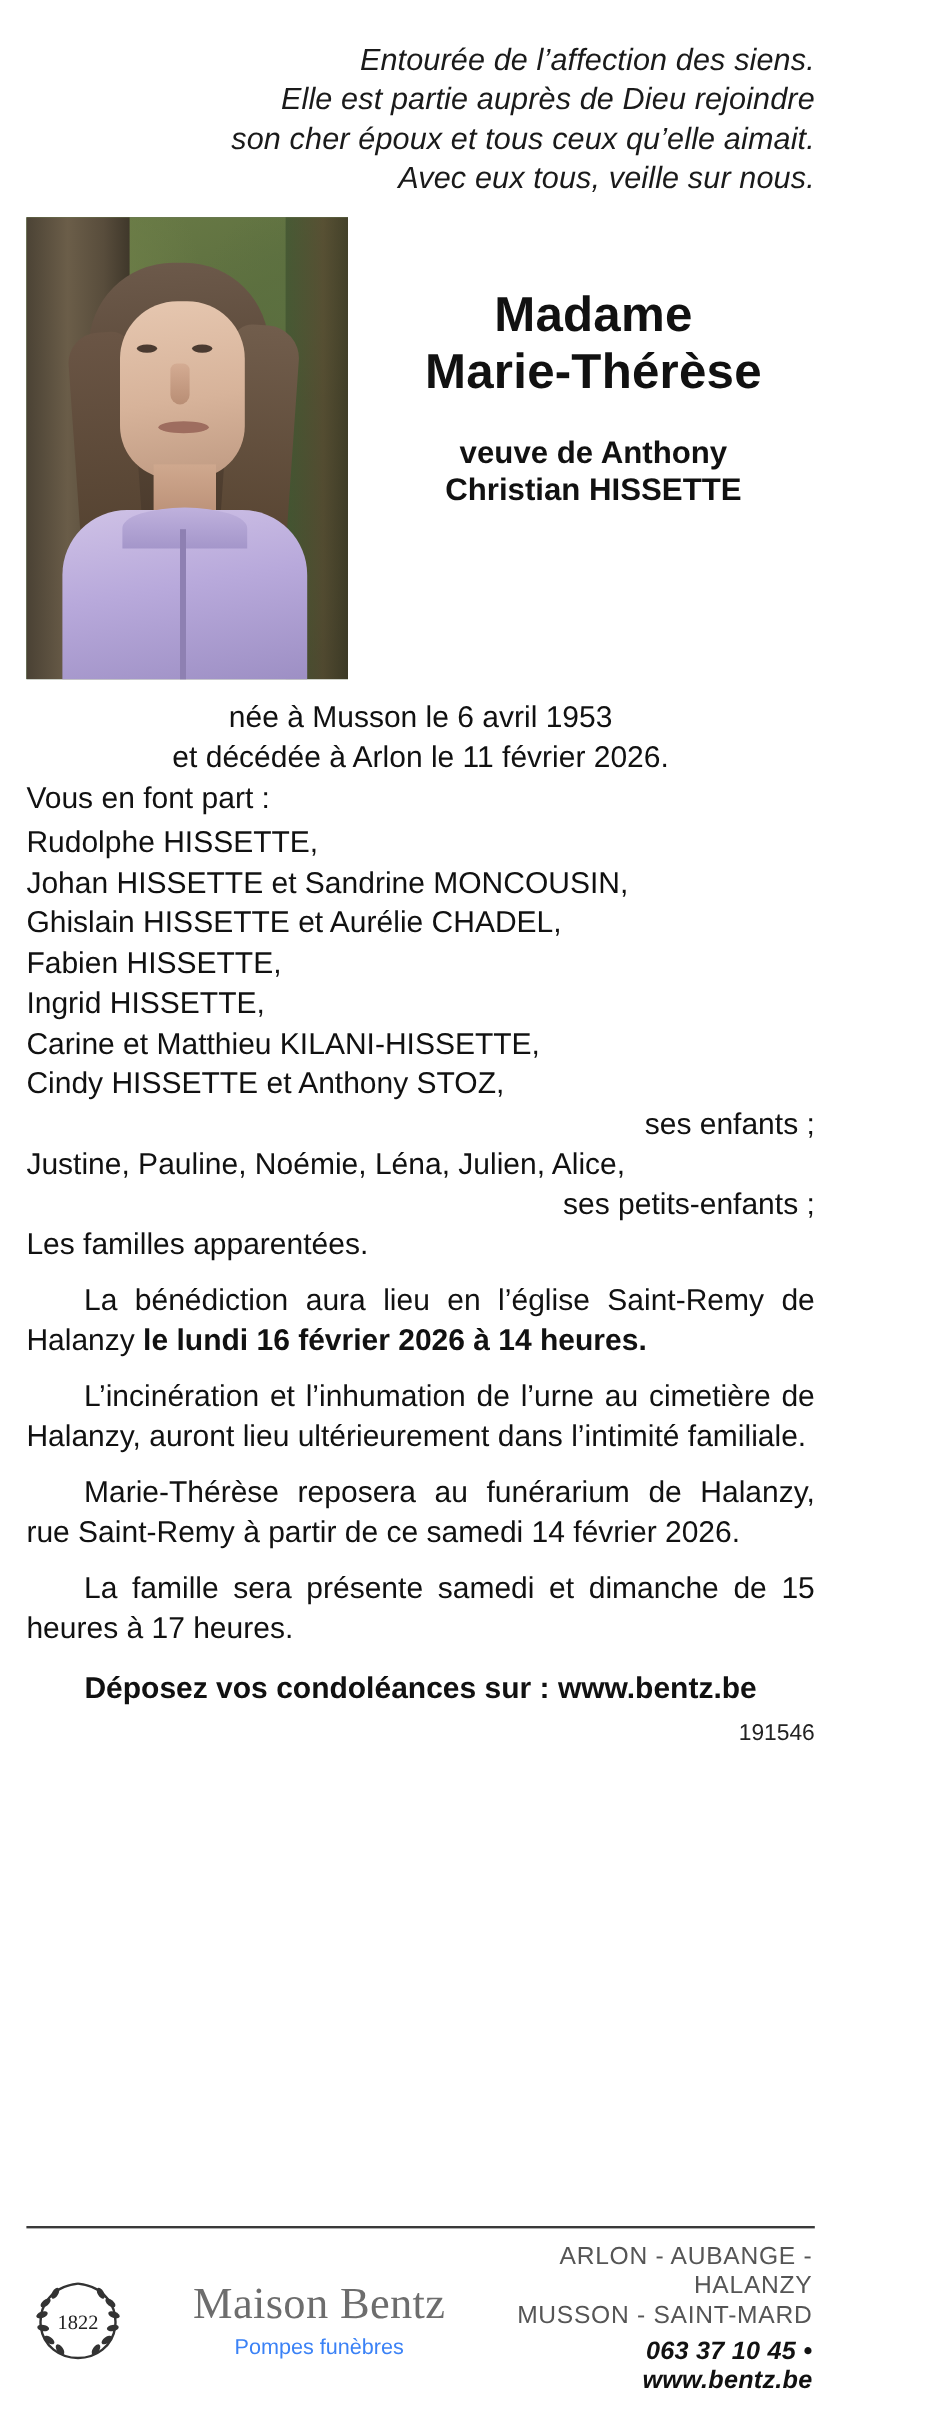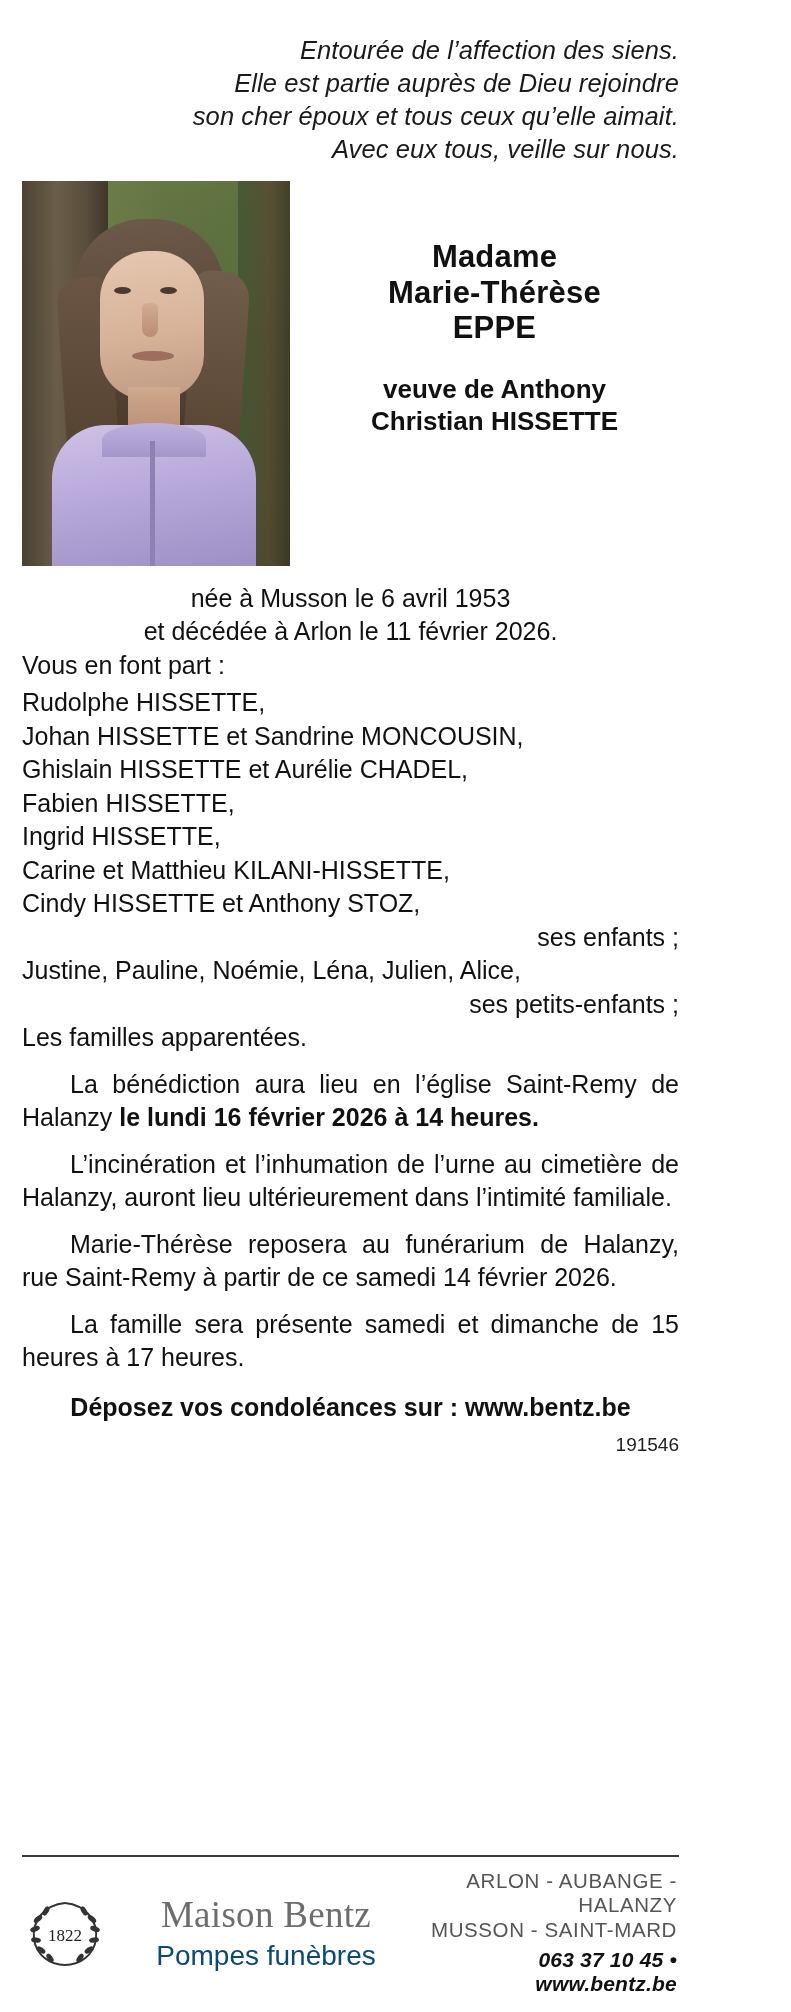--- a/index.html
+++ b/index.html
@@ -161,21 +161,21 @@
   }
 
   .name-block {
     flex: 1 1 auto;
     padding-left: 20px;
     padding-top: 58px;
     text-align: center;
   }
   .name-main {
     font-weight: bold;
-    font-size: 31px;
+    font-size: 41px;
     line-height: 1.16;
     letter-spacing: .2px;
     color: #111;
   }
   .name-line {
     display: block;
   }
   .name-sub {
     margin-top: 28px;
     font-weight: bold;
@@ -236,22 +236,22 @@
     padding-left: 8px;
     text-align: center;
   }
   .brand-name {
     font-size: 37px;
     color: #6d6d6d;
     letter-spacing: .3px;
     font-family: "Liberation Serif", serif;
   }
   .brand-sub {
-    font-size: 28px;
-    color: #0c4a6e;
+    font-size: 18px;
+    color: #3b82f6;
     margin-top: 4px;
   }
   .footer-right {
     flex: 1 1 auto;
     text-align: right;
     padding-right: 2px;
   }
   .fr-line1, .fr-line2 {
     font-size: 20.5px;
     color: #555;
@@ -297,21 +297,20 @@
         <div class="p-body"></div>
         <div class="p-collar"></div>
         <div class="p-zip"></div>
       </div>
     </div>
 
     <div class="name-block">
       <div class="name-main">
         <span class="name-line">Madame</span>
         <span class="name-line">Marie-Thérèse</span>
-        <span class="name-line">EPPE</span>
       </div>
       <div class="name-sub">
         <div>veuve de Anthony</div>
         <div>Christian HISSETTE</div>
       </div>
     </div>
   </div>
 
   <div class="body-block">
 

